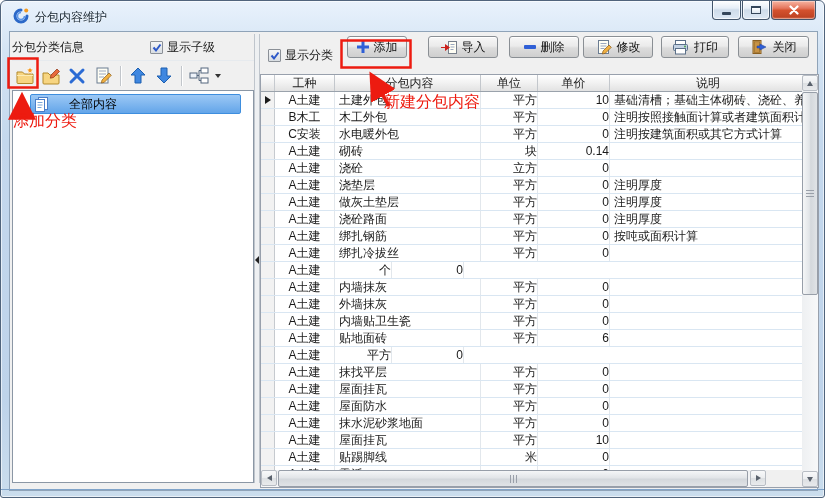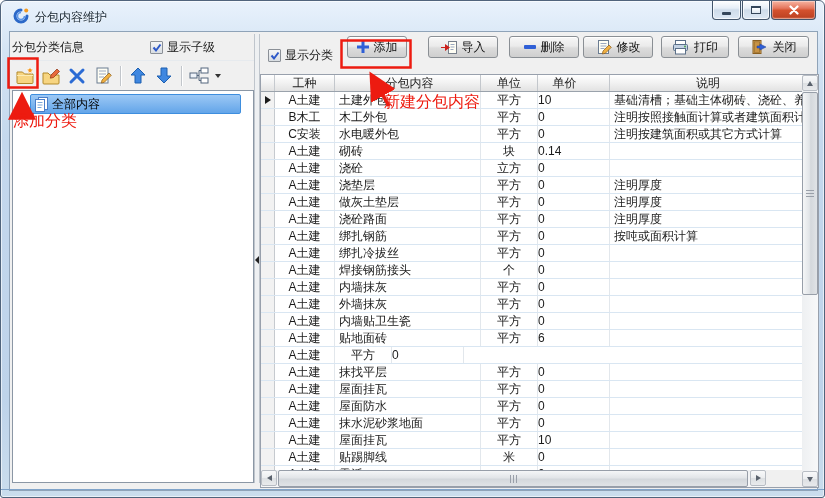--- a/index.html
+++ b/index.html
@@ -25,42 +25,42 @@
   .lp-header{position:absolute;left:2px;top:2px;width:242px;height:26px;display:flex;align-items:center}
   .lp-header .lbl{}
   .chk-row{display:flex;align-items:center;gap:4px}
   .cb{width:13px;height:13px;border:1px solid #8b9097;background:linear-gradient(#f4f5f6,#d8dde2);display:flex;align-items:center;justify-content:center;border-radius:1px}
   .lp-chk{position:absolute;left:140px;top:7px}
   .lp-toolbar{position:absolute;left:2px;top:28px;width:242px;height:30px;display:flex;align-items:center;border-top:1px solid #e6eaee}
   .ticon{width:26px;height:26px;display:flex;align-items:center;justify-content:center;border-radius:2px}
   .tsep{width:1px;height:20px;background:#c2c6cb;box-shadow:1px 0 0 #fff;margin:0 4px}
   .caret-down{width:0;height:0;border-left:3.5px solid transparent;border-right:3.5px solid transparent;border-top:4px solid #333;margin-left:3px}
   .tree{position:absolute;left:2px;top:58px;width:242px;height:393px;background:#fff;border:1px solid #8b97a5}
-  .tree-item{position:absolute;left:17px;top:3px;right:12px;height:20px;display:flex;align-items:center;gap:3px;
+  .tree-item{position:absolute;left:17px;top:3px;right:12px;height:20px;display:flex;align-items:center;gap:20px;
              background:linear-gradient(#9cc8f5,#63a5e9);border:1px solid #3e8ede;border-radius:2px;color:#000;padding-left:2px}
   
   .splitter{position:absolute;left:244px;top:2px;width:6px;height:449px;background:#eef0f2;border-left:1px solid #bfc5cc;border-right:1px solid #bfc5cc}
   .split-arrow{position:absolute;left:0px;top:222px;width:0;height:0;border-top:4px solid transparent;border-bottom:4px solid transparent;border-right:4px solid #222}
   
   .rt-chk{position:absolute;left:258px;top:15px}
   .btn{position:absolute;top:4px;height:22px;border:1px solid #8a8f94;border-radius:3px;display:flex;align-items:center;justify-content:center;gap:5px;
        background:linear-gradient(#f7f7f7,#ebebeb 45%,#dcdcdc 55%,#cfcfcf);box-shadow:inset 0 1px 0 #fff;font-size:12px;color:#111}
   
   .grid{position:absolute;left:250px;top:42px;width:559px;height:414px;background:#6d28d9;border:1px solid #98a0ac}
   .g-header{position:absolute;left:0;top:0;width:541px;height:17px;display:flex;
             background:linear-gradient(#ffffff,#f0f0f0 55%,#e2e2e2);border-bottom:1px solid #9aa2ab}
   .hc{border-right:1px solid #c3c7cc;display:flex;align-items:center;justify-content:center;font-size:12px;color:#222;overflow:hidden;white-space:nowrap}
   .g-rows{position:absolute;left:0;top:17px;width:541px;height:378px;overflow:hidden;background:#fff}
   .grow{display:flex;height:17px;border-bottom:1px solid #d9e6f2;background:#fff}
   .gc{overflow:hidden;white-space:nowrap;line-height:16px;font-size:12px;border-right:1px solid #e2e7ec}
   .sel{width:14px;background:#f2f2f2;border-right:1px solid #c6cacf;display:flex;align-items:center;justify-content:center}
   .c0{width:60px;text-align:center}
   .c1{width:146px;padding-left:4px}
-  .c2{width:57px;text-align:center}
-  .c3{width:72px;text-align:left;padding-right:18px}
+  .c2{width:57px;text-align:right}
+  .c3{width:72px;text-align:right;padding-right:0}
   .c4{flex:1;padding-left:4px;border-right:none}
   .hc.sel{background:transparent}
   .hc.c4{border-right:none}
   .rowmark{width:0;height:0;border-left:6px solid #1a1a1a;border-top:4px solid transparent;border-bottom:4px solid transparent}
   
   .vscroll{position:absolute;right:0;top:0;width:16px;height:412px;background:linear-gradient(90deg,#eef0f2,#f7f8f9)}
   .hscroll{position:absolute;left:0;top:395px;width:505px;height:17px;background:linear-gradient(#eef0f2,#f7f8f9)}
   .hfiller{position:absolute;left:505px;top:395px;width:36px;height:17px;background:#f0f0f0}
   .sbtn{position:absolute;width:16px;height:16px;border:1px solid #b8bdc4;border-radius:2px;
         background:linear-gradient(#f8f9fa,#eceef0 48%,#dde0e3 52%,#e8eaec);display:flex;align-items:center;justify-content:center}
@@ -328,21 +328,20 @@
               <div class="gc sel"></div>
               <div class="gc c0">A土建</div>
               <div class="gc c1">绑扎冷拔丝</div>
               <div class="gc c2">平方</div>
               <div class="gc c3">0</div>
               <div class="gc c4"></div>
             </div>
             <div class="grow">
               <div class="gc sel"></div>
               <div class="gc c0">A土建</div>
-              <div class="gc c1">焊接钢筋接头</div>
               <div class="gc c2">个</div>
               <div class="gc c3">0</div>
               <div class="gc c4"></div>
             </div>
             <div class="grow">
               <div class="gc sel"></div>
               <div class="gc c0">A土建</div>
               <div class="gc c1">内墙抹灰</div>
               <div class="gc c2">平方</div>
               <div class="gc c3">0</div>

